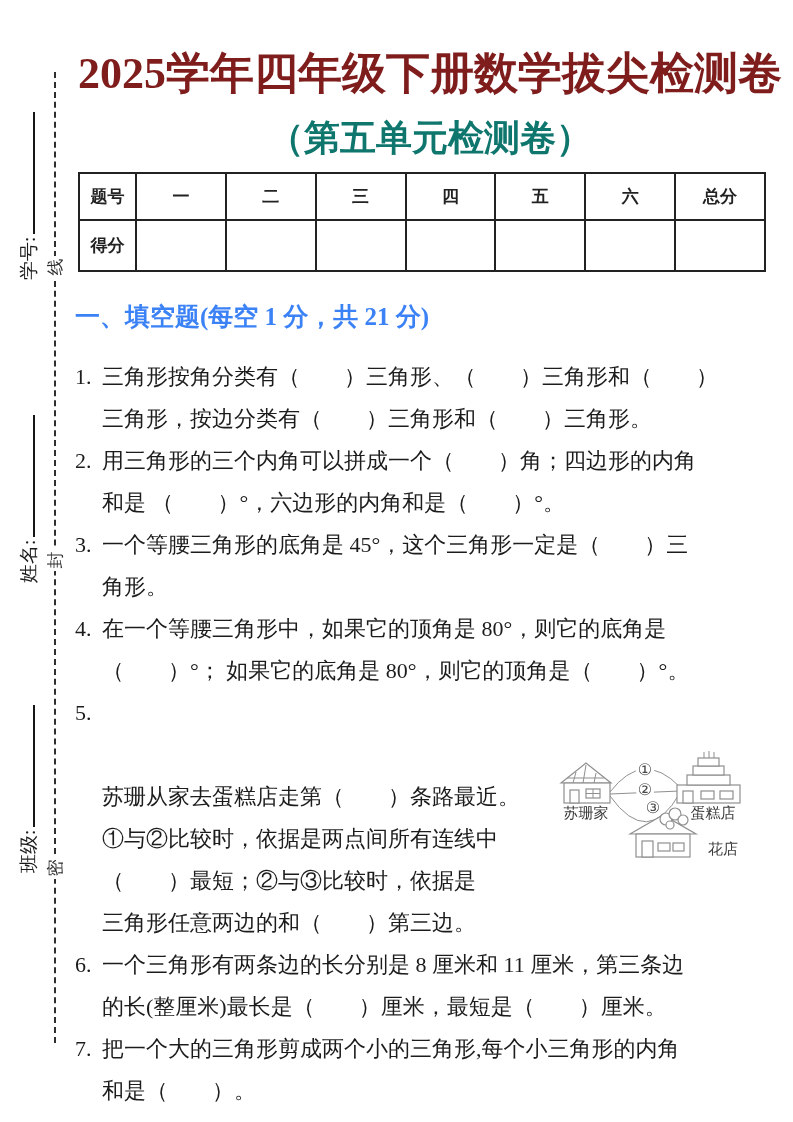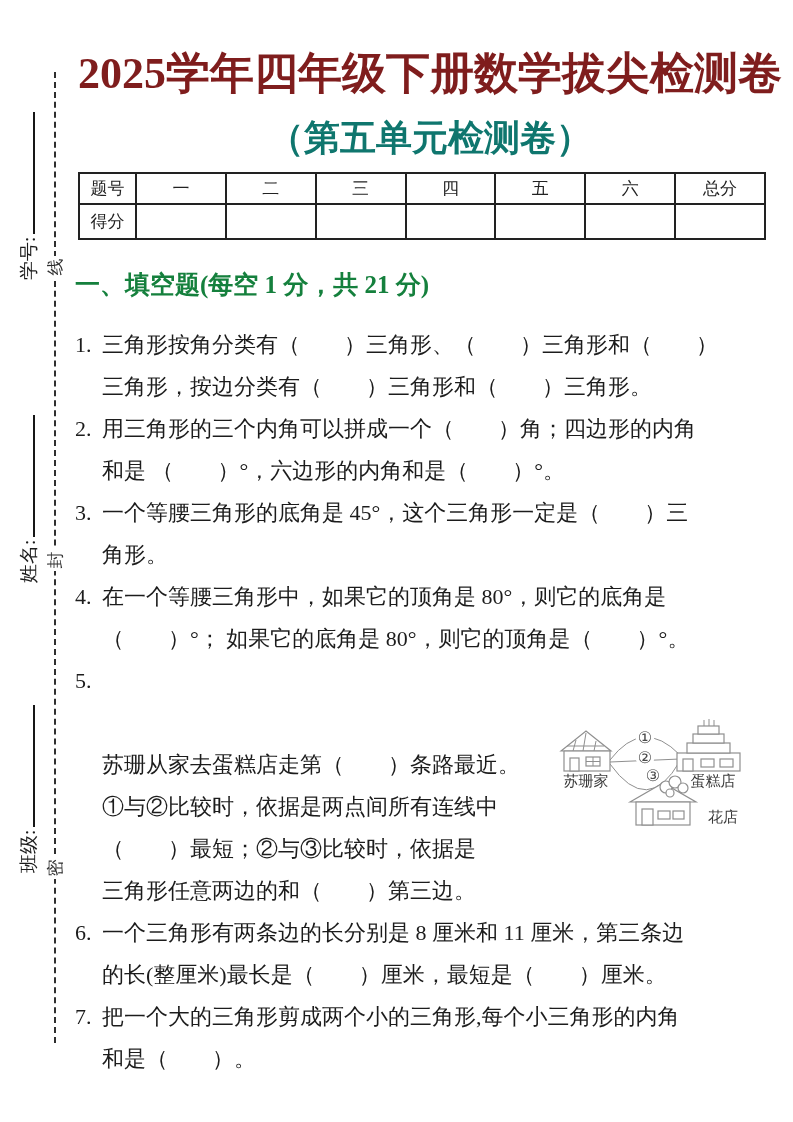--- a/index.html
+++ b/index.html
@@ -52,28 +52,28 @@
   .exam-info {
     margin-top:18px; padding-right:36px;
     text-align:right; font-size:21px; font-weight:bold;
   }
   table.score {
     border-collapse:collapse; table-layout:fixed;
     width:688px; margin:10px 0 0 3px;
   }
   table.score td {
     border:2px solid #222; text-align:center;
-    font-size:17px; padding:0; color:#222;
+    font-size:17px; padding:8px; color:#222;font-weight:bold;
   }
   tr.r1 td { height:29px; }
   tr.r2 td { height:33px; }
 
   .section-heading {
     margin-top:28px; font-size:25px; font-weight:bold;
-    line-height:34px; color:#15803d;font-family:Liberation Serif, serif;
+    line-height:34px; color:#3b82f6;font-family:Liberation Serif, serif;
   }
 
   .questions { margin-top:22px; }
   .q { display:flex; font-size:22px; line-height:42px; color:#1c1c1c; }
   .q-num { width:27px; flex:none; }
   .q-body { flex:1; white-space:pre-line; }
 
   .route-figure {
     float:right; width:215px; height:118px;
     margin:15px 17px 2px 8px;

